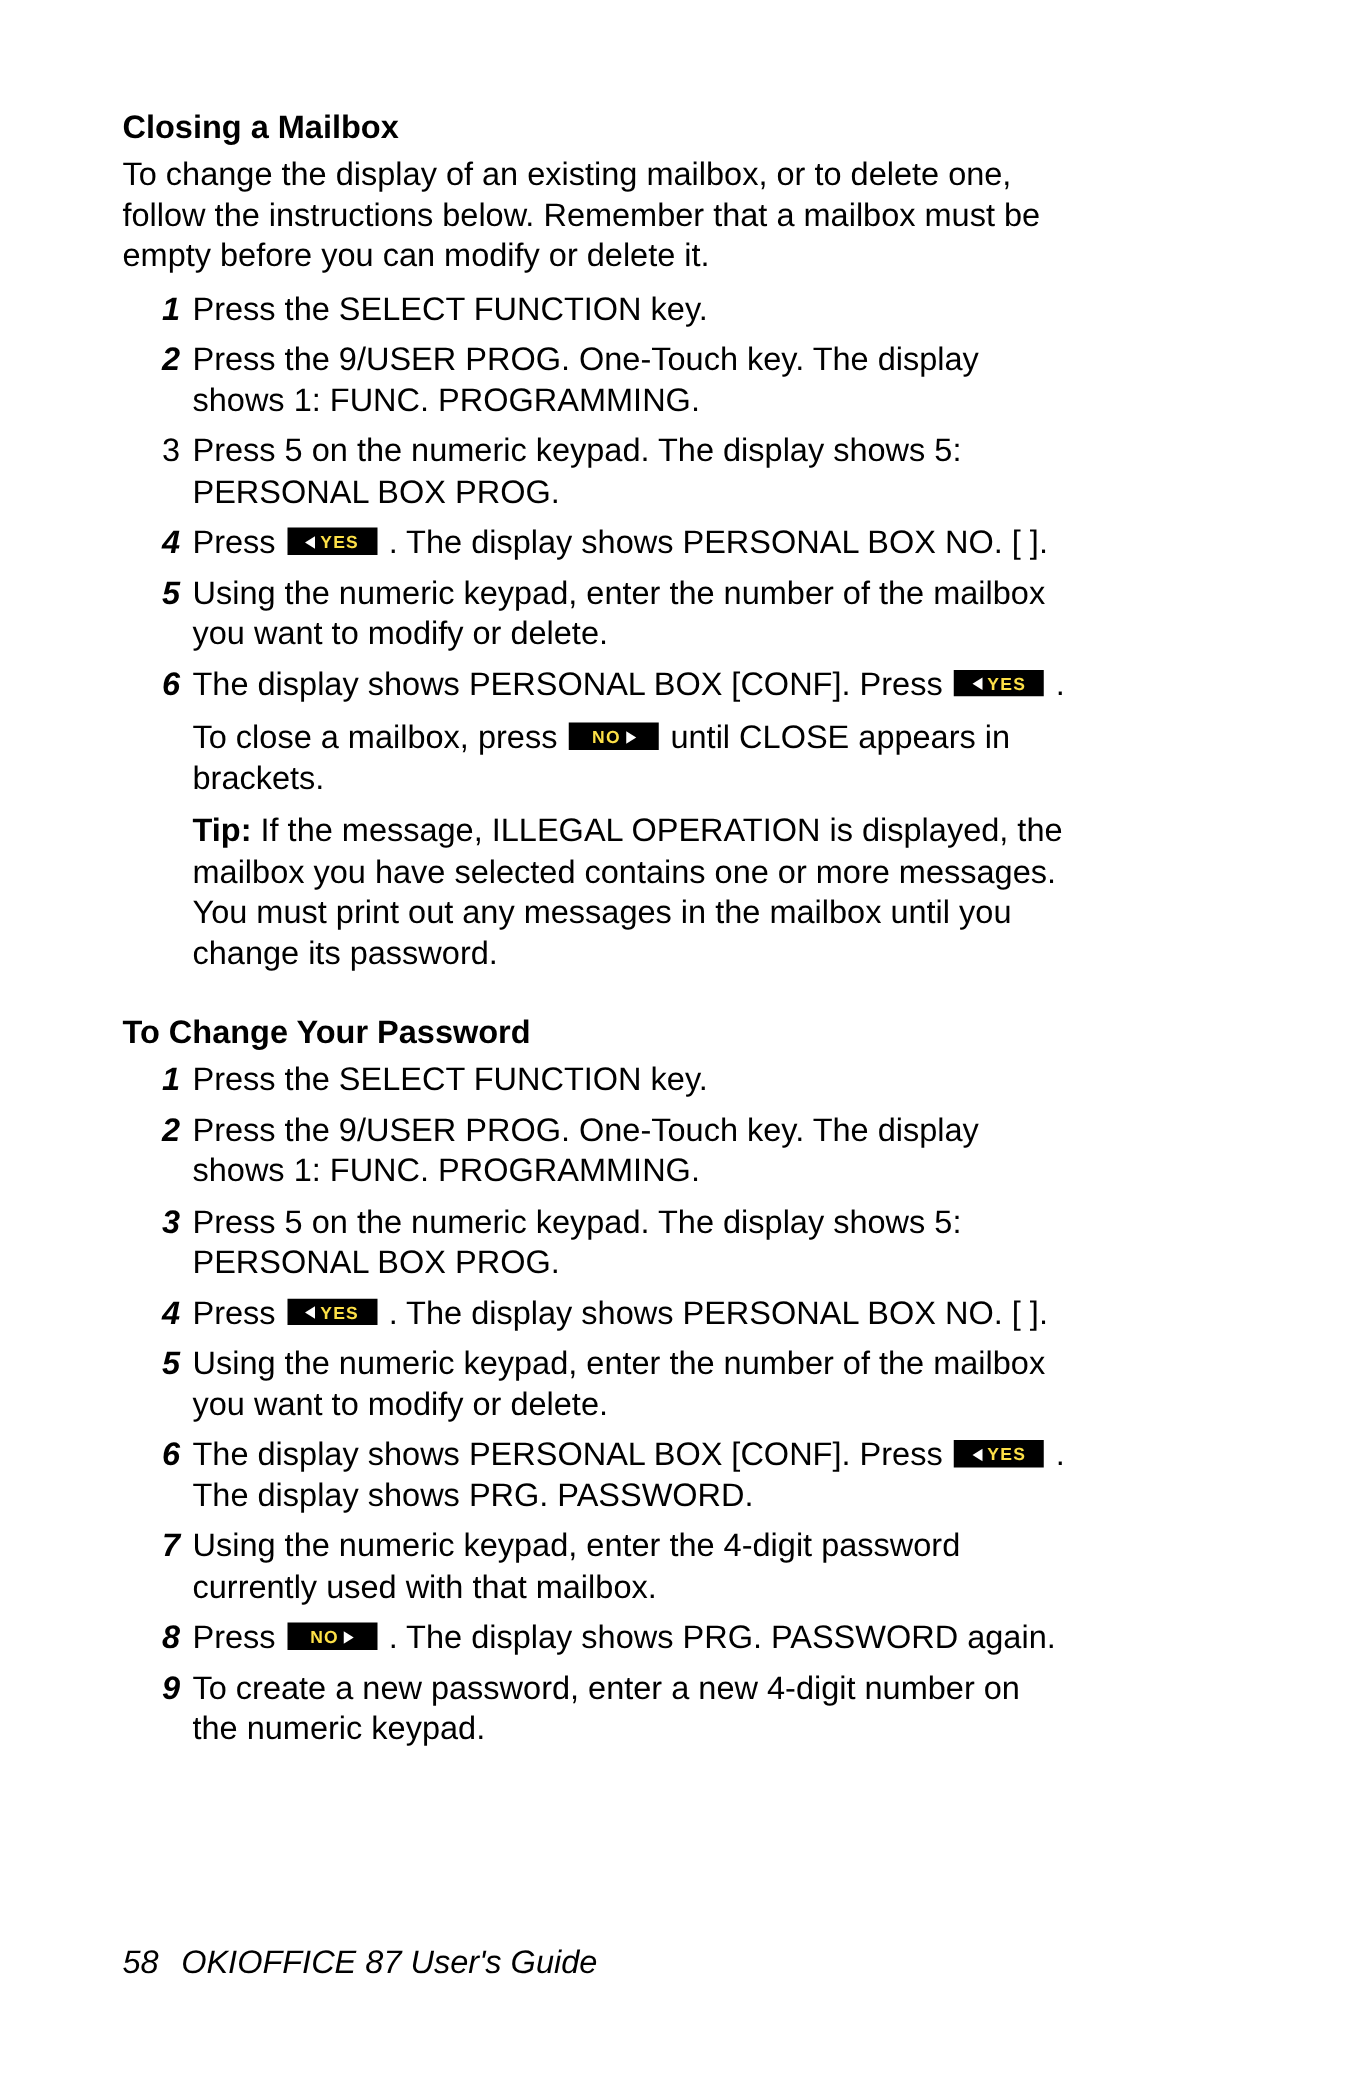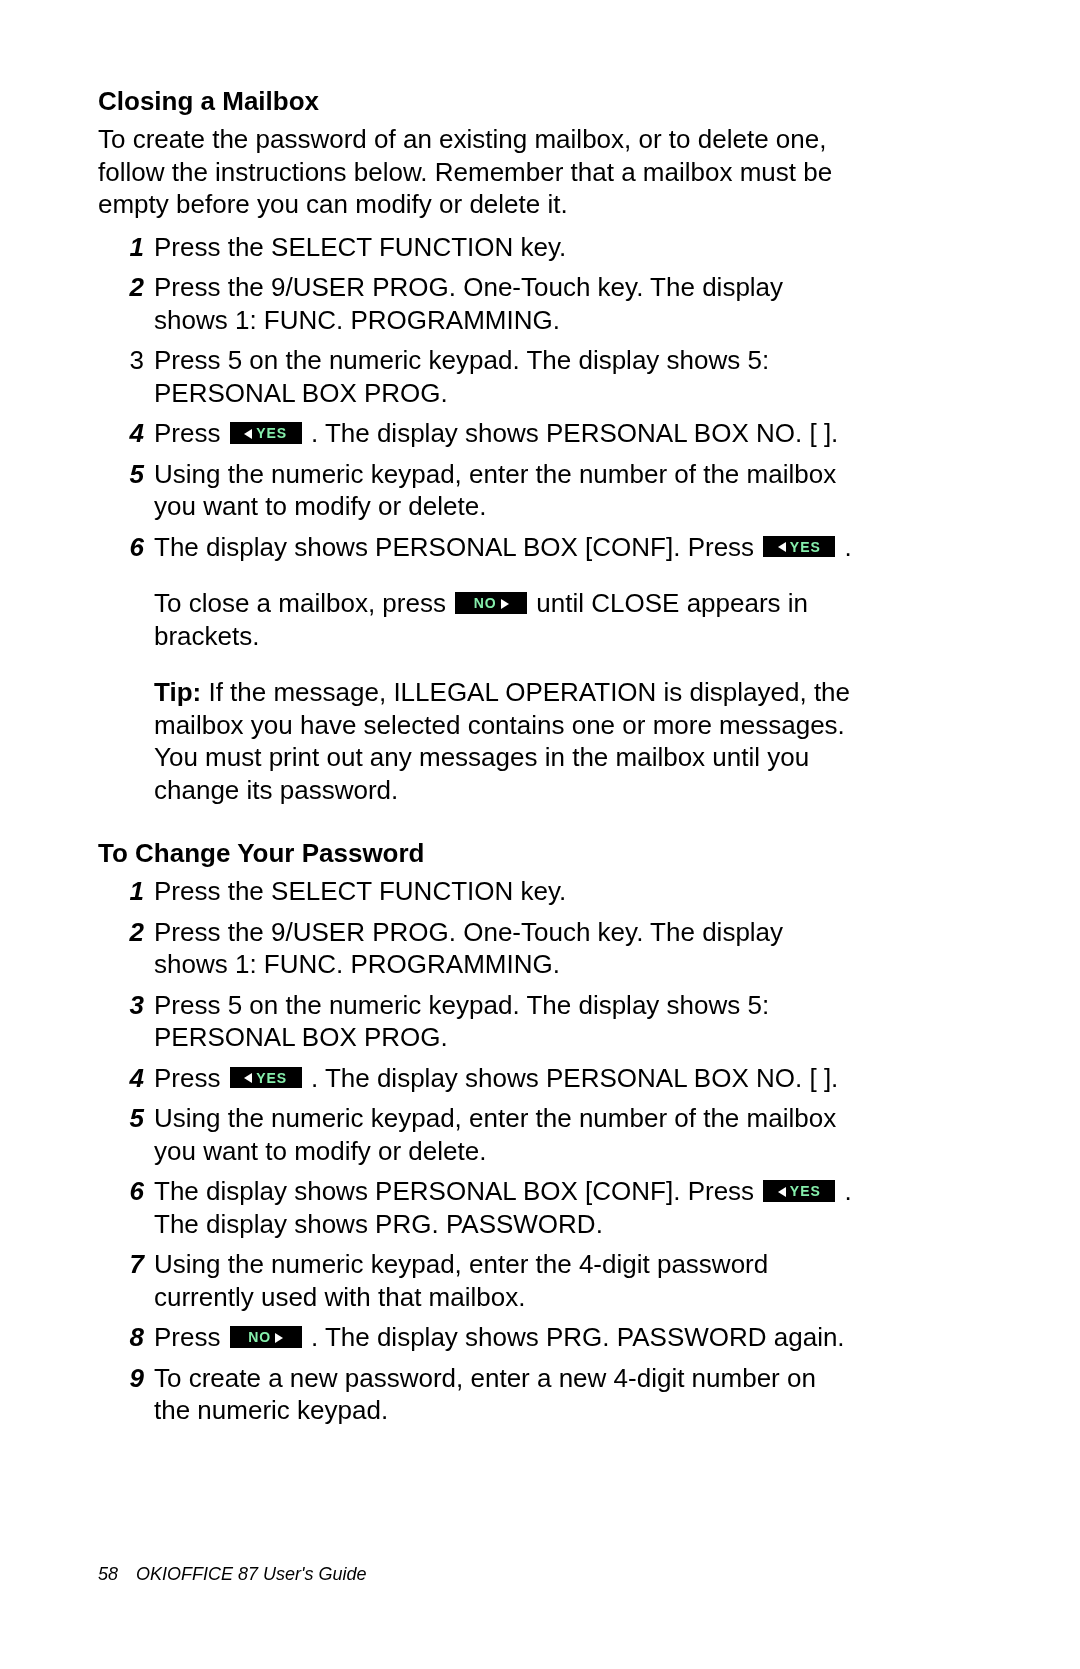--- a/index.html
+++ b/index.html
@@ -47,30 +47,30 @@
     width: 30px;
     text-align: right;
   }
   ol.steps > li.plain .num {
     font-style: normal;
     font-weight: normal;
   }
   .continuation {
     font-size: 26px;
     line-height: 1.25;
-    margin: 24px 0 8px 56px;
+    margin: 10px 0 8px 56px;
   }
   .tip-label {
     font-weight: bold;
   }
   .btn {
     display: inline-block;
     vertical-align: middle;
     background: #000;
-    color: #86efac;
+    color: #fde047;
     font-size: 14px;
     font-weight: bold;
     letter-spacing: 1px;
     padding: 3px 6px 3px 6px;
     line-height: 14px;
     min-width: 60px;
     text-align: center;
     position: relative;
     top: -2px;
     margin: 0 2px;
@@ -91,36 +91,36 @@
     border-bottom: 5px solid transparent;
     border-left: 8px solid #fff;
     margin-left: 4px;
     vertical-align: middle;
   }
   .btn .lbl { vertical-align: middle; }
   .footer {
     position: absolute;
     left: 98px;
     bottom: 84px;
-    font-size: 18px;
+    font-size: 26px;
     font-style: italic;
   }
   .footer .pnum {
     font-style: italic;
     margin-right: 18px;
   }
   .spacer { height: 24px; }
 </style>
 </head>
 <body>
 
 <div class="page">
 
   <div class="section-heading">Closing a Mailbox</div>
-  <p class="para">To create the password of an existing mailbox, or to delete one, follow the instructions below.  Remember that a mailbox must be empty before you can modify or delete it.</p>
+  <p class="para">To change the display of an existing mailbox, or to delete one, follow the instructions below.  Remember that a mailbox must be empty before you can modify or delete it.</p>
 
   <ol class="steps" id="steps1">
       <li><span class="num">1</span>Press the SELECT FUNCTION key.</li>
       <li><span class="num">2</span>Press the 9/USER PROG. One-Touch key. The display shows 1: FUNC. PROGRAMMING.</li>
       <li class="plain"><span class="num">3</span>Press 5 on the numeric keypad.  The display shows 5: PERSONAL BOX PROG.</li>
       <li><span class="num">4</span>Press <span class="btn"><span class="tri-left"></span><span class="lbl">YES</span></span> .  The display shows PERSONAL BOX NO. [  ].</li>
       <li><span class="num">5</span>Using the numeric keypad, enter the number of the mailbox you want to modify or delete.</li>
       <li><span class="num">6</span>The display shows PERSONAL BOX [CONF].  Press <span class="btn"><span class="tri-left"></span><span class="lbl">YES</span></span> .</li>
     </ol>
 

